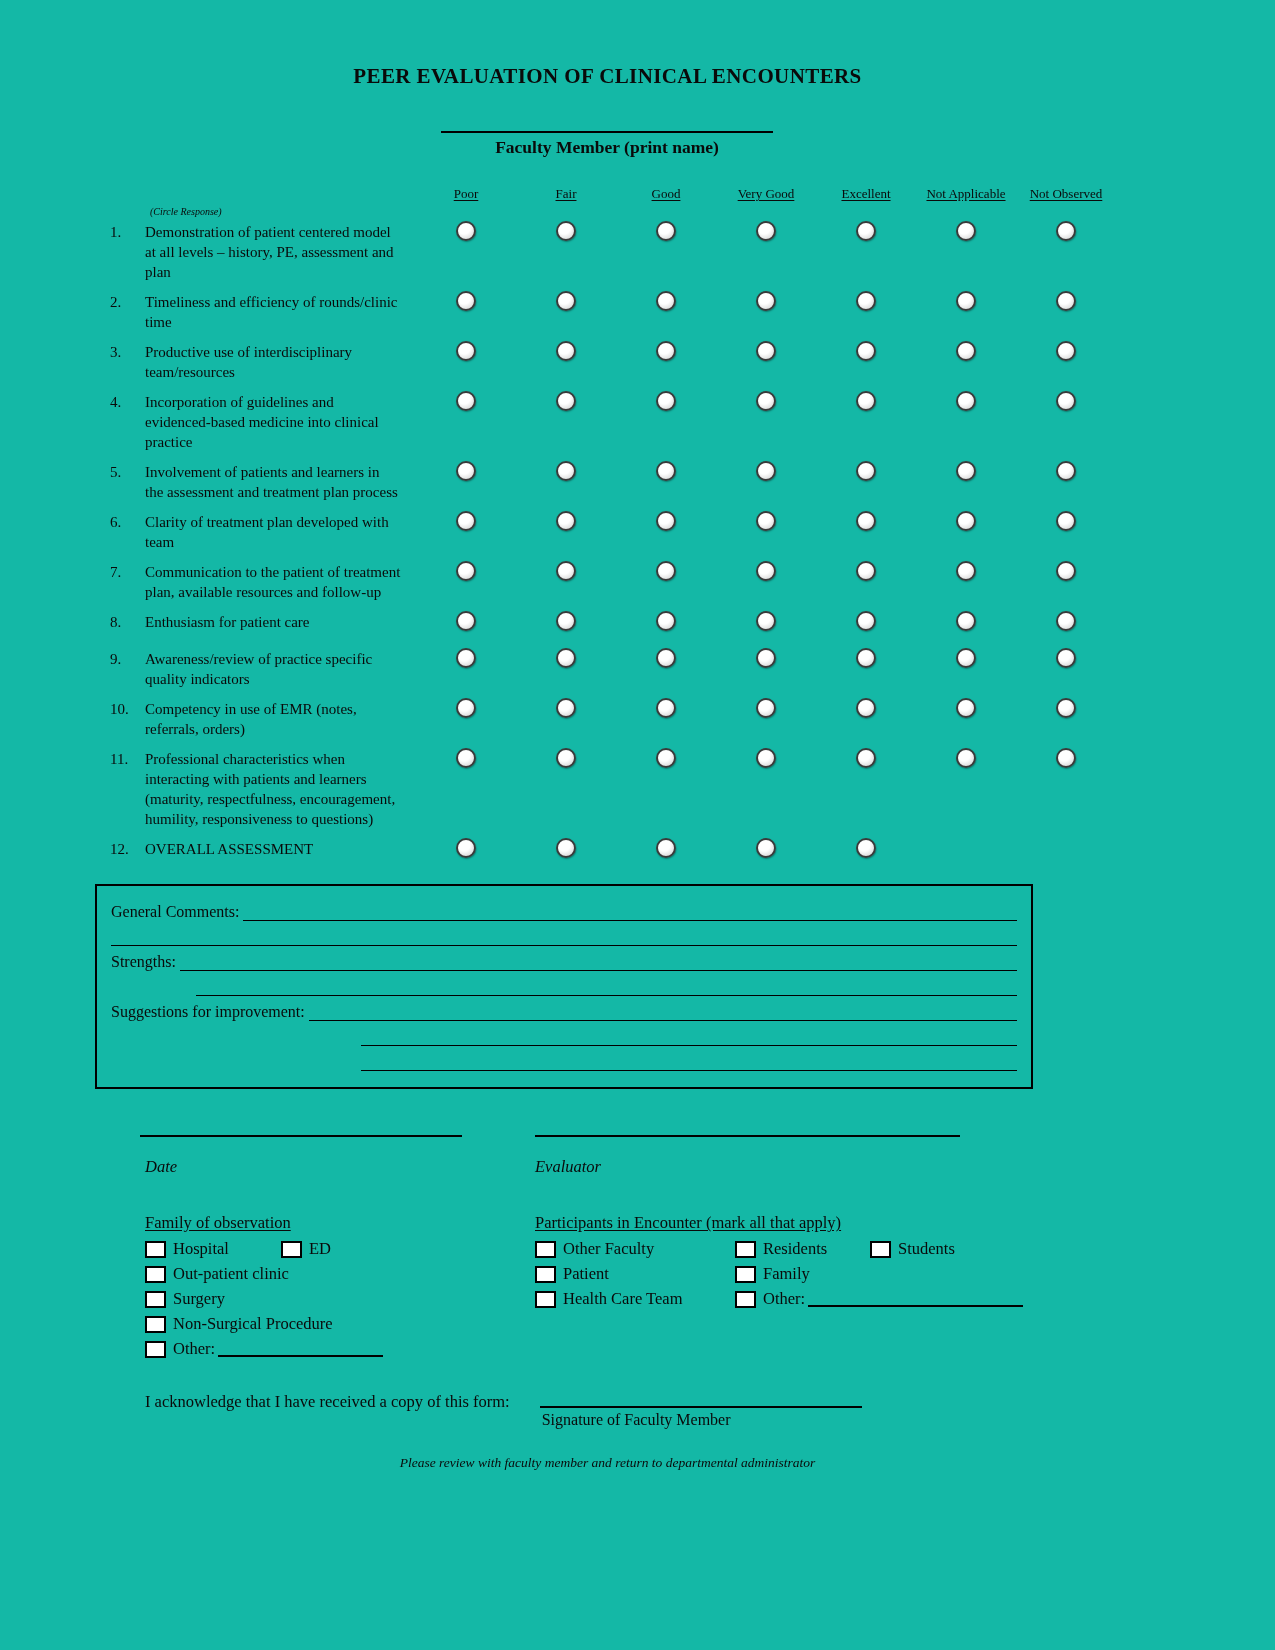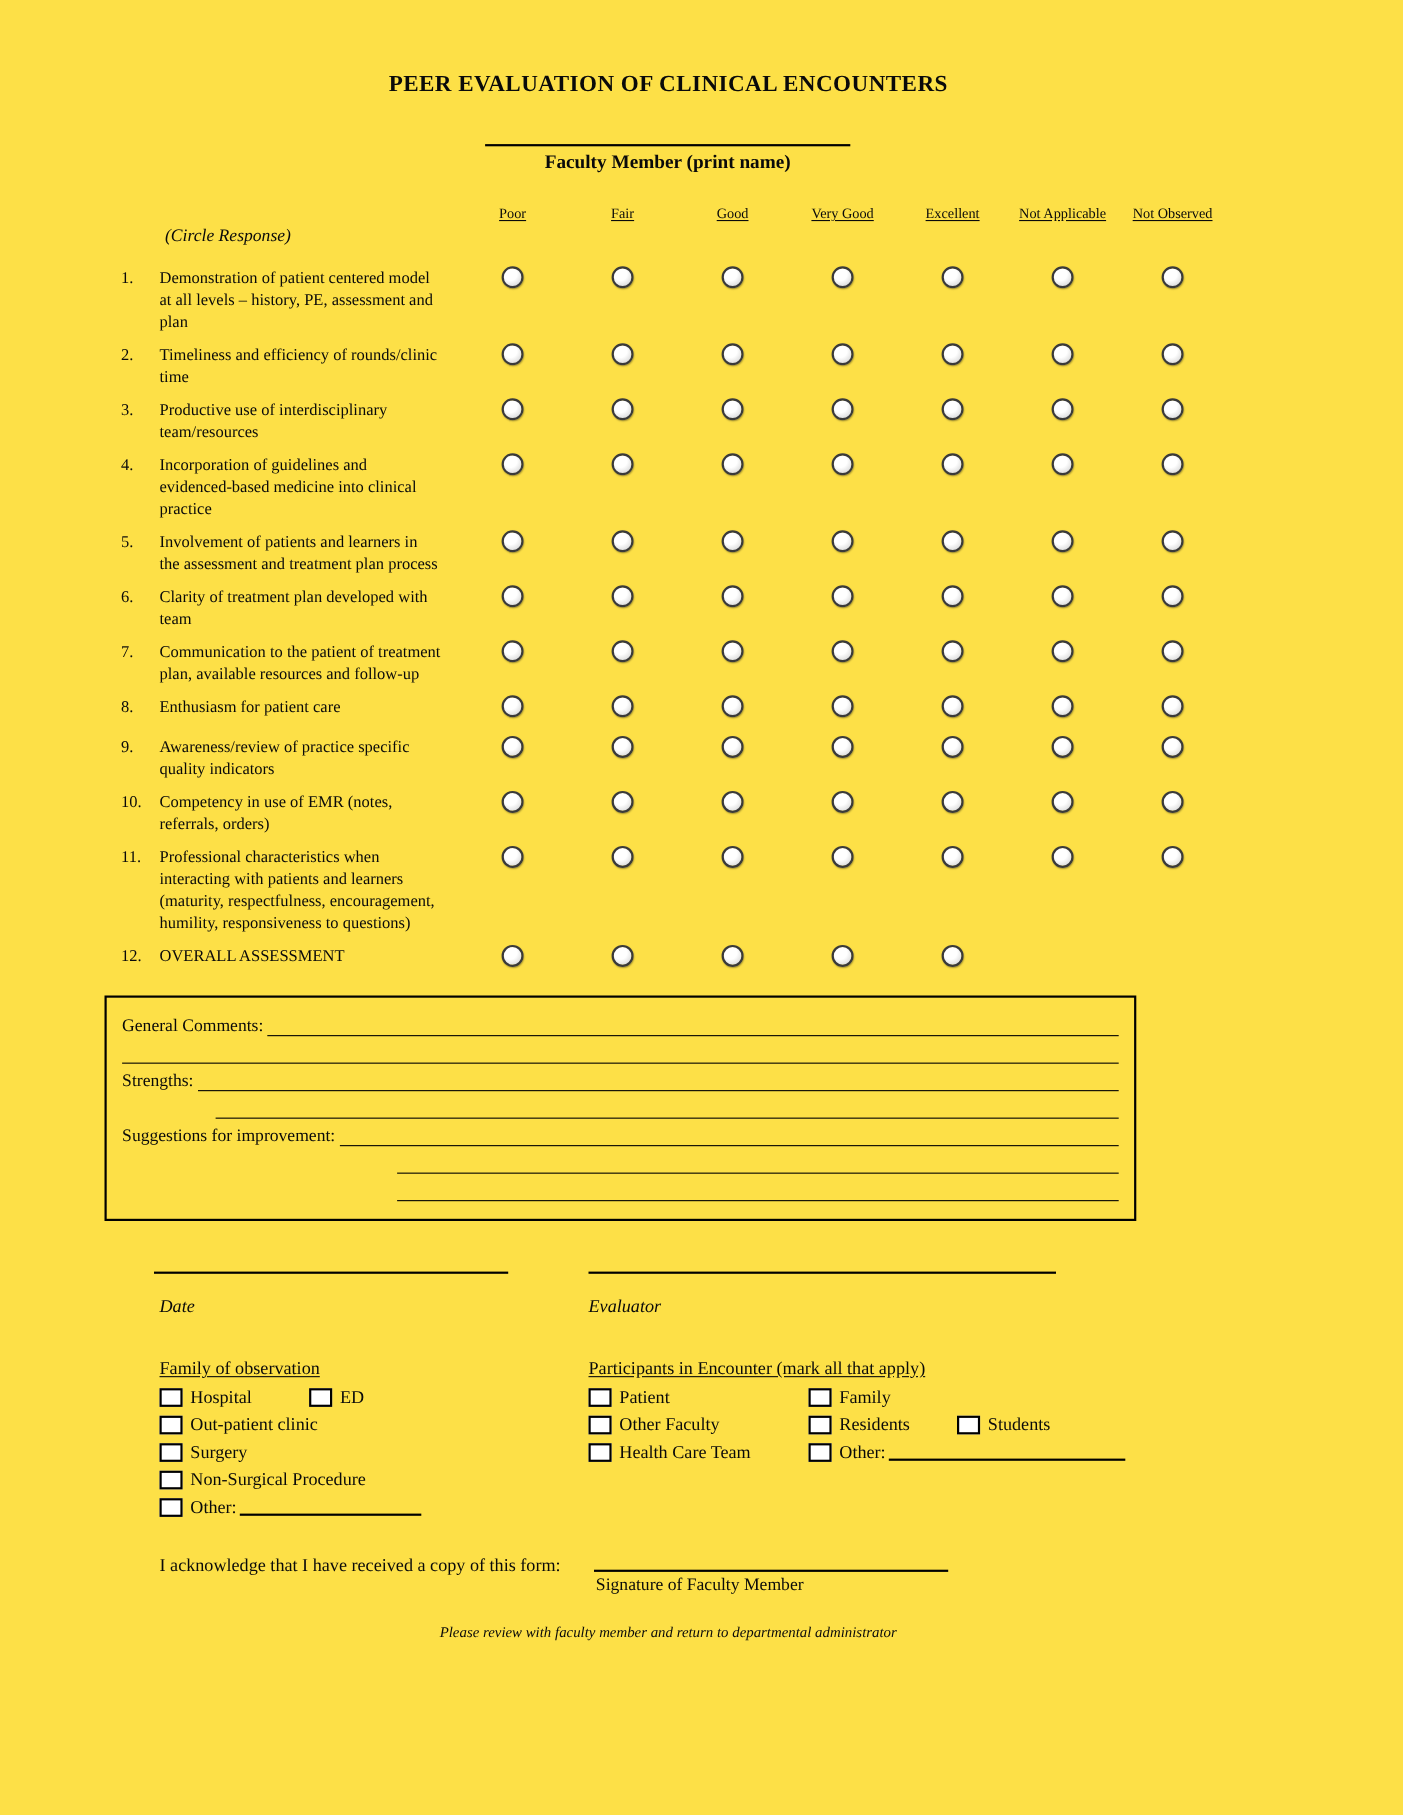--- a/index.html
+++ b/index.html
@@ -1,34 +1,34 @@
 <!DOCTYPE html>
 <html><head>
 <meta charset="utf-8">
 <style>
   * { margin: 0; padding: 0; box-sizing: border-box; }
   html, body { background: #808080; }
   body { display: flex; justify-content: center; }
   .page {
-    width: 1275px; height: 1650px; background: #fde047; position: relative;
+    width: 1275px; height: 1650px; background: #14b8a6; position: relative;
     font-family: "Liberation Serif", serif; color: #0a0a0a; overflow: hidden;
   }
   .top-center { width: 1215px; text-align: center; }
   .title { padding-top: 64px; font-size: 21px; font-weight: bold; letter-spacing: 0.4px; }
 
   .faculty-block { width: 332px; margin: 42px auto 0 441px; text-align: center; }
   .faculty-line { border-top: 2px solid #000; height: 4px; }
   .faculty-label { font-size: 17.5px; font-weight: bold; padding-top: 2px; }
 
   .rating-area { margin-left: 110px; margin-top: 28px; }
   .hdr-row { display: flex; margin-left: 306px; }
   .hdr-cell { width: 100px; text-align: center; font-weight: normal; font-size: 13px;
               text-decoration: underline; text-underline-offset: 2px; }
-  .circle-note { margin-left: 40px; margin-top: 4px; margin-bottom: 19px;
-                 font-style: italic; font-size: 16px; }
+  .circle-note { margin-left: 40px; margin-top: 4px; margin-bottom: 5px;
+                 font-style: italic; font-size: 10px; }
 
   .rating-row { display: flex; margin-bottom: 10px; min-height: 27px; }
   .item-num { width: 35px; font-size: 15px; line-height: 20px; }
   .item-text { width: 256px; margin-right: 15px; font-size: 15px; line-height: 20px; }
   .circle-cell { width: 100px; display: flex; justify-content: center; align-items: flex-start; }
   .rating-circle {
     width: 20px; height: 20px; border: 2.5px solid #3a3a3a; border-radius: 50%;
     background: radial-gradient(circle at 38% 32%, #ffffff 40%, #e3e3e3 72%, #c2c2c2 100%);
     box-shadow: 0.5px 1px 1.5px rgba(0,0,0,0.35);
     margin-top: -1px; cursor: pointer;
@@ -467,39 +467,39 @@
             </div>
           </div>
         </div>
     </div>
     <div class="participants-col">
       <div class="group-heading">Participants in Encounter (mark all that apply)</div>
       <div id="participant-options">
           <div class="opt-row">
             <div class="opt-cell">
               <span class="checkbox"></span>
+              <span class="opt-label">Other Faculty</span>
+            </div>
+            <div class="opt-cell">
+              <span class="checkbox"></span>
+              <span class="opt-label">Residents</span>
+            </div>
+            <div class="opt-cell">
+              <span class="checkbox"></span>
+              <span class="opt-label">Students</span>
+            </div>
+          </div>
+          <div class="opt-row">
+            <div class="opt-cell">
+              <span class="checkbox"></span>
               <span class="opt-label">Patient</span>
             </div>
             <div class="opt-cell">
               <span class="checkbox"></span>
               <span class="opt-label">Family</span>
-            </div>
-          </div>
-          <div class="opt-row">
-            <div class="opt-cell">
-              <span class="checkbox"></span>
-              <span class="opt-label">Other Faculty</span>
-            </div>
-            <div class="opt-cell">
-              <span class="checkbox"></span>
-              <span class="opt-label">Residents</span>
-            </div>
-            <div class="opt-cell">
-              <span class="checkbox"></span>
-              <span class="opt-label">Students</span>
             </div>
           </div>
           <div class="opt-row">
             <div class="opt-cell">
               <span class="checkbox"></span>
               <span class="opt-label">Health Care Team</span>
             </div>
             <div class="opt-cell">
               <span class="checkbox"></span>
               <span class="opt-label">Other:</span>

